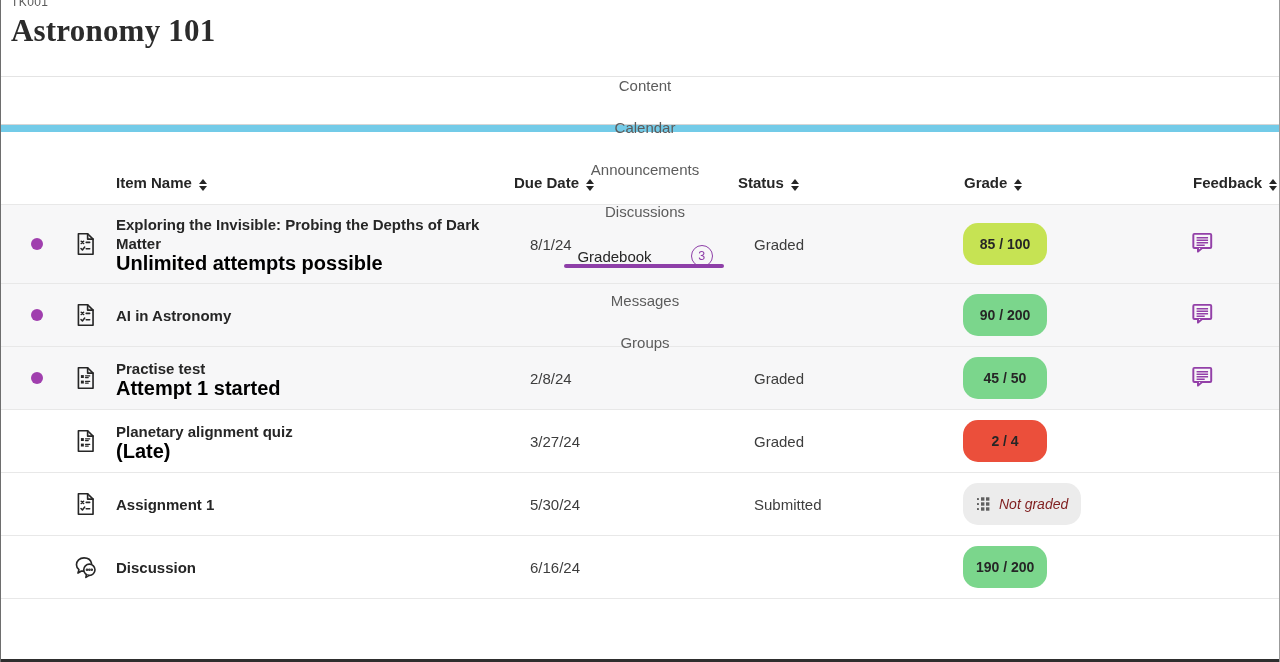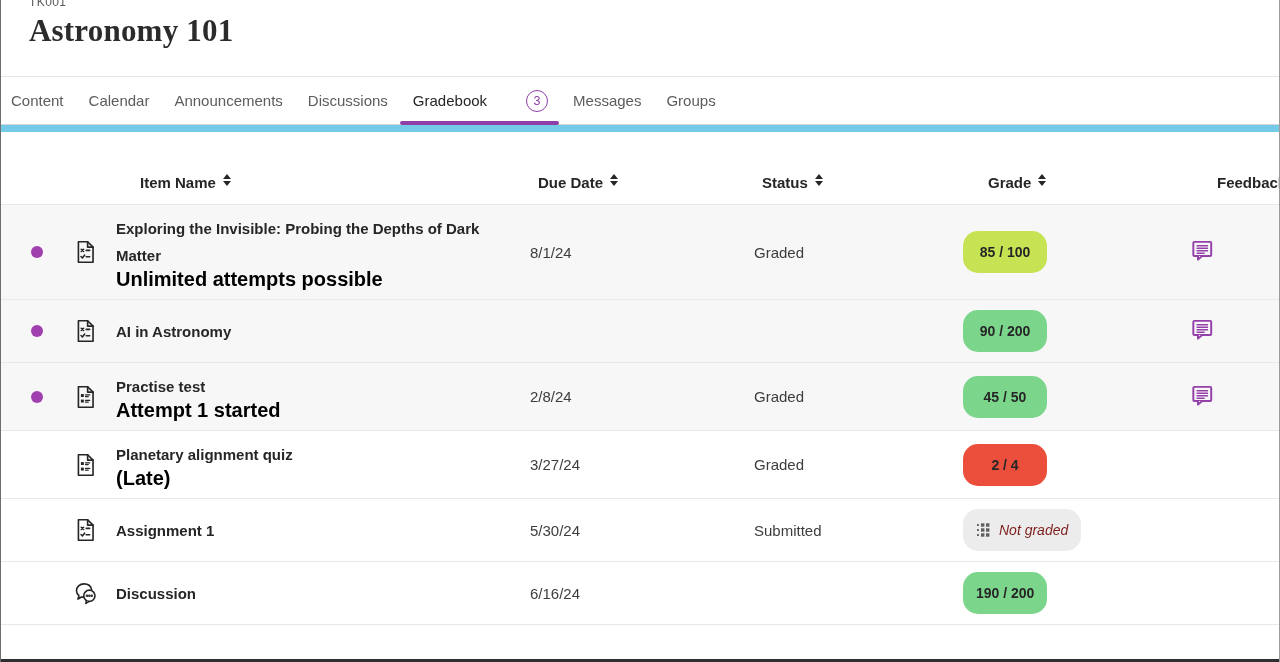--- a/index.html
+++ b/index.html
@@ -12,63 +12,63 @@
     --line:#e8e8e8;
   }
   *{margin:0;padding:0;box-sizing:border-box;}
   html,body{background:#fff;}
   .page{
     position:relative;width:1280px;height:662px;background:#fff;
     font-family:"Liberation Sans",sans-serif;color:var(--ink);
     overflow:hidden;border-left:1px solid #6e6e6e;border-right:1px solid #9b9b9b;
   }
   
-  .course-header{height:76px;padding-left:28px;overflow:hidden;}
+  .course-header{height:76px;padding-left:10px;overflow:hidden;}
   .course-code{font-size:12px;color:#595959;margin-top:-5px;letter-spacing:.4px;}
   .course-title{
     font-family:"Liberation Serif","DejaVu Serif",serif;
     font-size:31px;font-weight:600;color:#2b2b2b;margin-top:4px;letter-spacing:.2px;
   }
   
   .tab-bar{
     display:flex;align-items:center;gap:25px;height:49px;padding-left:10px;
-    border-top:1px solid #e4e4e4;border-bottom:1px solid #d6d6d6;position:relative;
+    border-top:1px solid #e4e4e4;border-bottom:1px solid #d6d6d6;position:relative;flex-direction:column;
   }
   .tab{position:relative;display:flex;align-items:center;gap:7px;height:100%;
     font-size:15px;color:var(--gray-text);cursor:pointer;white-space:nowrap;}
   .tab.active{color:var(--ink);gap:39px;}
   .tab.active::after{content:"";position:absolute;left:-13px;right:-11px;bottom:-1px;
     height:4px;background:var(--purple);border-radius:2px;}
   .tab-badge{width:22px;height:22px;border:1px solid var(--purple);border-radius:50%;
     color:var(--purple);font-size:12.5px;display:flex;align-items:center;justify-content:center;}
   
   .student-bar{height:77px;background:var(--row-shade);display:flex;align-items:center;padding-left:2px;}
   .avatar{width:46px;height:46px;border-radius:50%;overflow:hidden;flex:0 0 46px;background:#e6e8ec;}
   .student-meta{margin-left:7px;}
   .student-name{font-size:15px;font-weight:700;color:var(--ink);}
   .student-pronouns{font-size:14px;color:#4a4a4a;margin-top:4px;}
   .active-bar{height:7px;background:#73cbe8;}
   
   .grid{display:grid;grid-template-columns:72px 43px 398px 224px 225px 226px auto;align-items:center;}
   .t-header{height:72px;align-items:end;padding-bottom:13px;}
-  .col-label{display:inline-flex;align-items:flex-start;font-size:15px;font-weight:700;color:var(--ink);cursor:pointer;margin-left:24px;}
+  .col-label{display:inline-flex;align-items:flex-end;font-size:15px;font-weight:700;color:var(--ink);cursor:pointer;}
   .col-item{grid-column:3;}
   .col-due{grid-column:4;}
   .col-status{grid-column:5;}
   .col-grade{grid-column:6;padding-left:1px;}
   .col-feedback{grid-column:7;padding-left:4px;}
   .sort{display:inline-flex;flex-direction:column;gap:2px;margin-left:7px;}
   .tri-up{width:0;height:0;border-left:4px solid transparent;border-right:4px solid transparent;border-bottom:5px solid var(--ink);}
   .tri-down{width:0;height:0;border-left:4px solid transparent;border-right:4px solid transparent;border-top:5px solid var(--ink);}
   .t-row{min-height:60px;border-top:1px solid var(--line);padding:10px 0;cursor:pointer;}
   .t-row.shaded{background:var(--row-shade);}
   .t-body{border-bottom:1px solid var(--line);}
   .activity-dot{width:12px;height:12px;border-radius:50%;background:var(--dot-purple);justify-self:center;}
   .cell-icon svg{width:26px;height:26px;display:block;}
-  .item-name{font-size:15px;font-weight:600;color:var(--ink);line-height:27px;max-width:370px;}
+  .item-name{font-size:15px;font-weight:600;color:var(--ink);line-height:19px;max-width:370px;}
   .item-subtitle{font-size:20px;font-weight:700;color:#000000;line-height:19px;margin-top:1px;}
   .cell-due,.cell-status{font-size:15px;color:var(--ink-soft);margin-left:16px;}
   .grade-pill{min-width:84px;height:42px;border-radius:15px;display:inline-flex;align-items:center;
     justify-content:center;gap:7px;font-size:14px;font-weight:700;color:var(--ink);
     padding:0 13px;justify-self:start;cursor:pointer;border:none;}
   .pill-lime{background:#c6e353;}
   .pill-green{background:#7bd68c;}
   .pill-red{background:#eb4f3b;}
   .pill-gray{background:#ececec;color:#7f1d1d;font-style:italic;font-weight:400;}
   .feedback-btn{background:none;border:none;padding:0;width:26px;height:26px;cursor:pointer;justify-self:start;}

